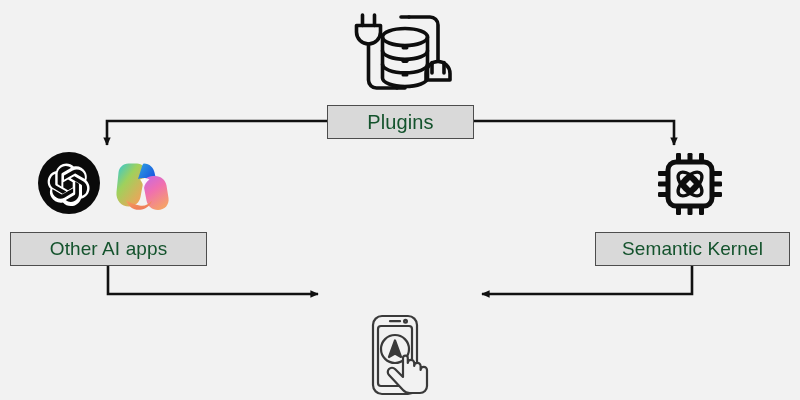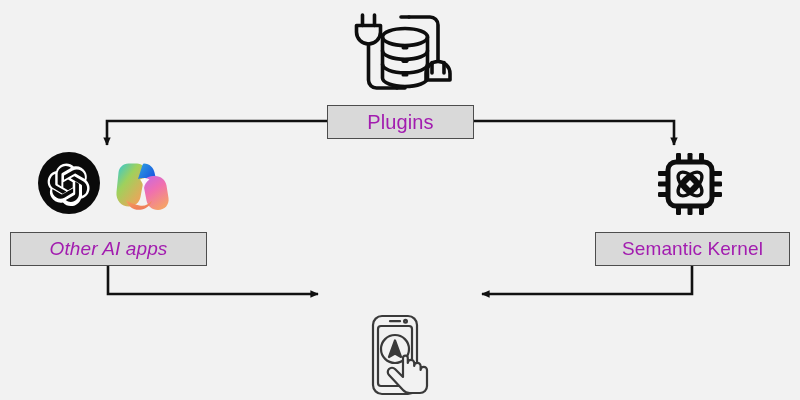--- a/index.html
+++ b/index.html
@@ -27,39 +27,38 @@
     height: 400px;
   }
   .node-box {
     position: absolute;
     box-sizing: border-box;
     background: #d9d9d9;
     border: 1.4px solid #4d4d4d;
     display: flex;
     align-items: center;
     justify-content: center;
-    color: #a21caf;
+    color: #14532d;
     font-weight: 400;
     letter-spacing: 0.1px;
     white-space: nowrap;
   }
   #box-plugins {
     left: 327px;
     top: 105px;
     width: 147px;
     height: 34px;
     font-size: 20px;
   }
   #box-other-ai-apps {
     left: 10px;
     top: 232px;
     width: 197px;
     height: 34px;
     font-size: 19px;
-    font-style: italic;
   }
   #box-semantic-kernel {
     left: 595px;
     top: 232px;
     width: 195px;
     height: 34px;
     font-size: 19px;
   }
   #box-your-ai-app {
     left: 325px;

